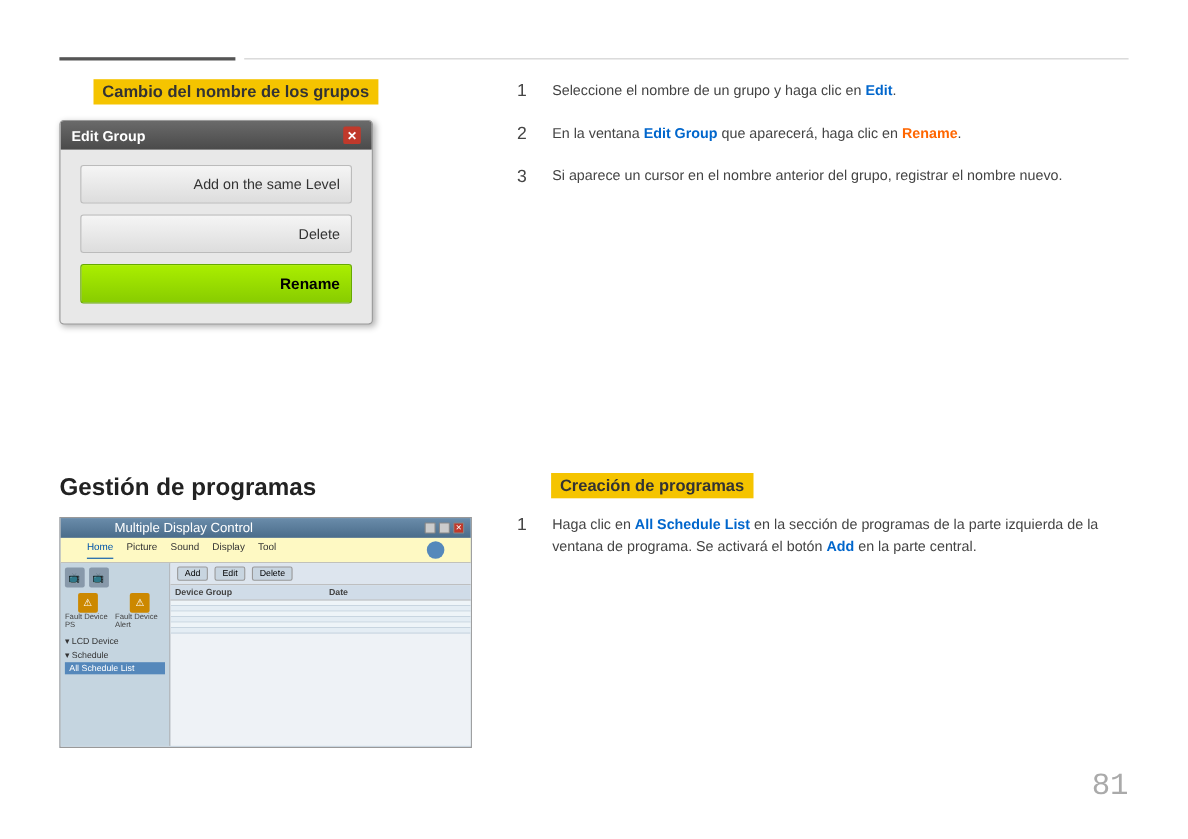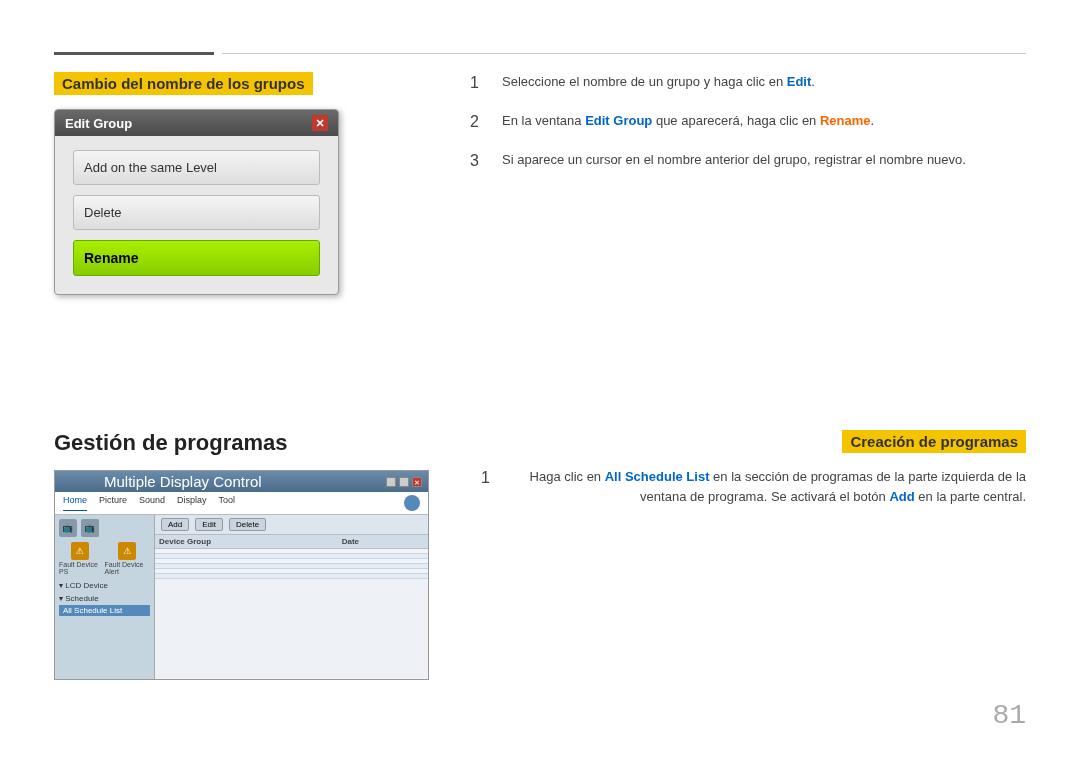--- a/index.html
+++ b/index.html
@@ -54,20 +54,21 @@
 
     
     .section-heading {
       display: inline-block;
       background: #f5c400;
       padding: 3px 8px;
       font-size: 15px;
       font-weight: bold;
       color: #333;
       margin-bottom: 14px;
+      margin-left: 31px;
     }
 
     
     .dialog-box {
       width: 285px;
       background: #e8e8e8;
       border: 1px solid #999;
       border-radius: 4px;
       overflow: hidden;
       box-shadow: 2px 2px 6px rgba(0,0,0,0.3);
@@ -103,21 +104,21 @@
       gap: 10px;
     }
     .dialog-btn {
       background: linear-gradient(to bottom, #f5f5f5, #ddd);
       border: 1px solid #bbb;
       border-radius: 3px;
       padding: 9px 10px;
       font-size: 13px;
       color: #333;
       cursor: pointer;
-      text-align: left;
+      text-align: right;
       width: 100%;
     }
     .dialog-btn-green {
       background: linear-gradient(to bottom, #aaee00, #88cc00);
       border: 1px solid #66aa00;
       color: #000;
       font-weight: bold;
       font-size: 14px;
     }
 
@@ -165,21 +166,20 @@
       position: absolute;
       top: 430px;
       left: 54px;
       width: 390px;
     }
     .bottom-right {
       position: absolute;
       top: 430px;
       left: 470px;
       right: 54px;
-      text-align: right;
     }
 
     .section-heading-plain {
       font-size: 22px;
       font-weight: bold;
       color: #222;
       margin-bottom: 14px;
     }
 
     
@@ -195,21 +195,21 @@
     .mdc-titlebar {
       background: linear-gradient(to bottom, #6a8caa, #4a6c8a);
       color: #fff;
       padding: 2px 6px;
       font-size: 9px;
       display: flex;
       align-items: center;
       justify-content: space-between;
     }
     .mdc-titlebar-title {
-      font-size: 15px;
+      font-size: 12px;
       padding-left: 43px;
     }
     .mdc-titlebar-controls {
       display: flex;
       gap: 3px;
     }
     .mdc-ctrl-btn {
       width: 10px;
       height: 10px;
       border: 1px solid #888;
@@ -218,24 +218,24 @@
       display: inline-block;
     }
     .mdc-ctrl-btn.close {
       background: #c0392b;
       color: #fff;
       font-size: 7px;
       text-align: center;
       line-height: 10px;
     }
     .mdc-menubar {
-      background: #ffffff;
+      background: #fef9c3;
       display: flex;
       gap: 12px;
-      padding: 3px 8px;
+      padding: 3px 24px;
       border-bottom: 1px solid #bbb;
     }
     .mdc-menu-item {
       font-size: 9px;
       color: #333;
       cursor: pointer;
     }
     .mdc-menu-item.active {
       color: #0055aa;
       border-bottom: 1px solid #0055aa;
@@ -292,21 +292,21 @@
     .mdc-table-header {
       display: flex;
       background: #d0dce8;
       border-bottom: 1px solid #bbb;
       padding: 2px 4px;
       font-size: 8px;
       font-weight: bold;
       color: #444;
     }
     .mdc-table-col1 { width: 140px; }
-    .mdc-table-col3 { width: 60px; text-align: right; }
+    .mdc-table-col3 { width: 60px; text-align: left; }
     .mdc-table-body {
       flex: 1;
       overflow: hidden;
     }
     .mdc-table-row {
       display: flex;
       padding: 2px 4px;
       border-bottom: 1px solid #c8d5e0;
       font-size: 8px;
       color: #555;

